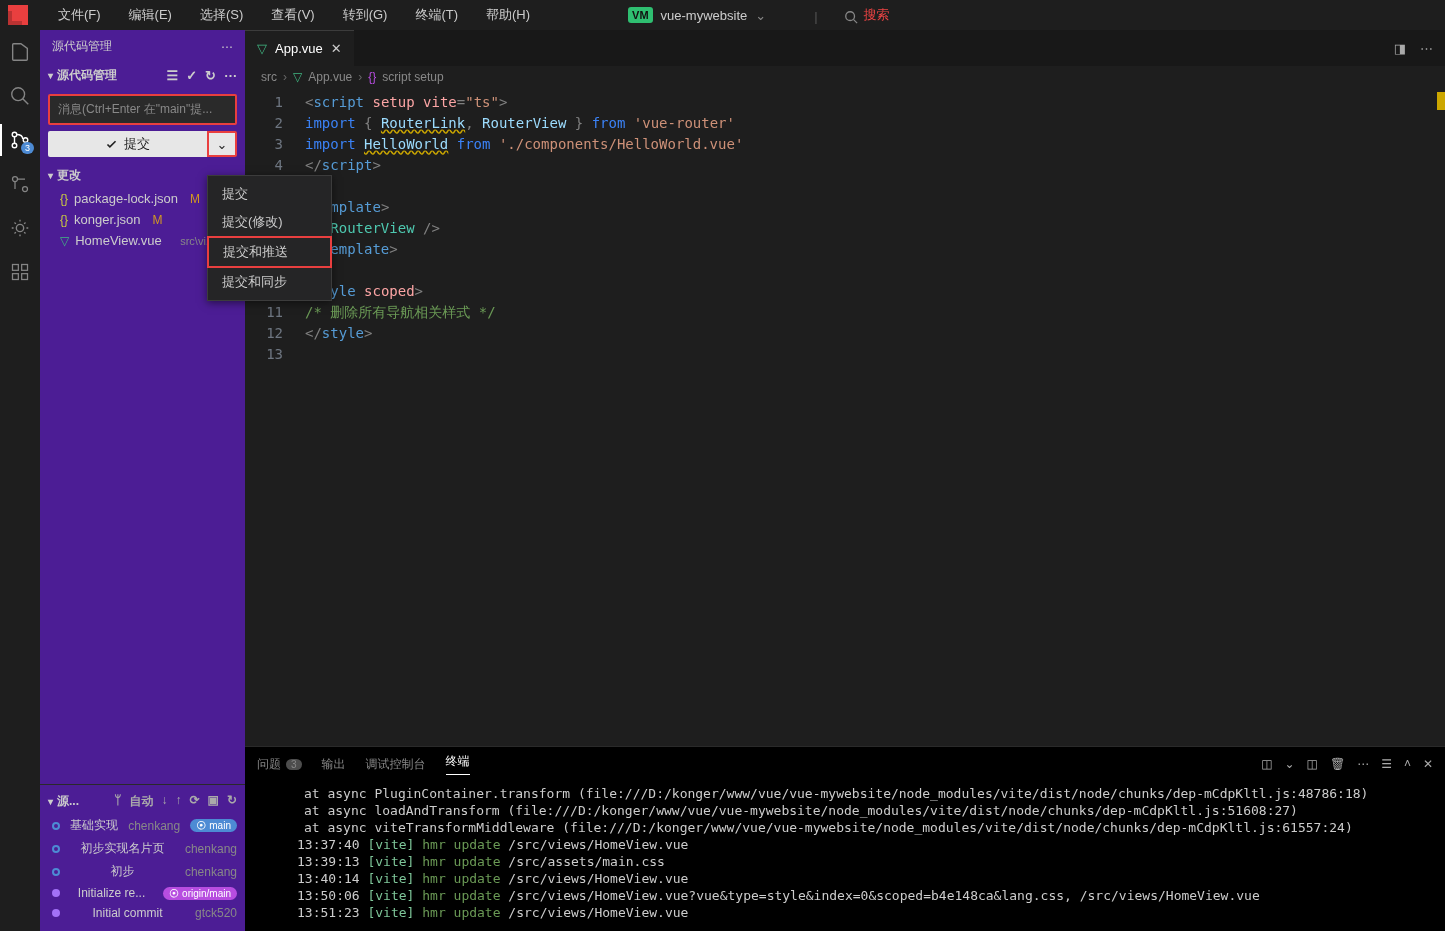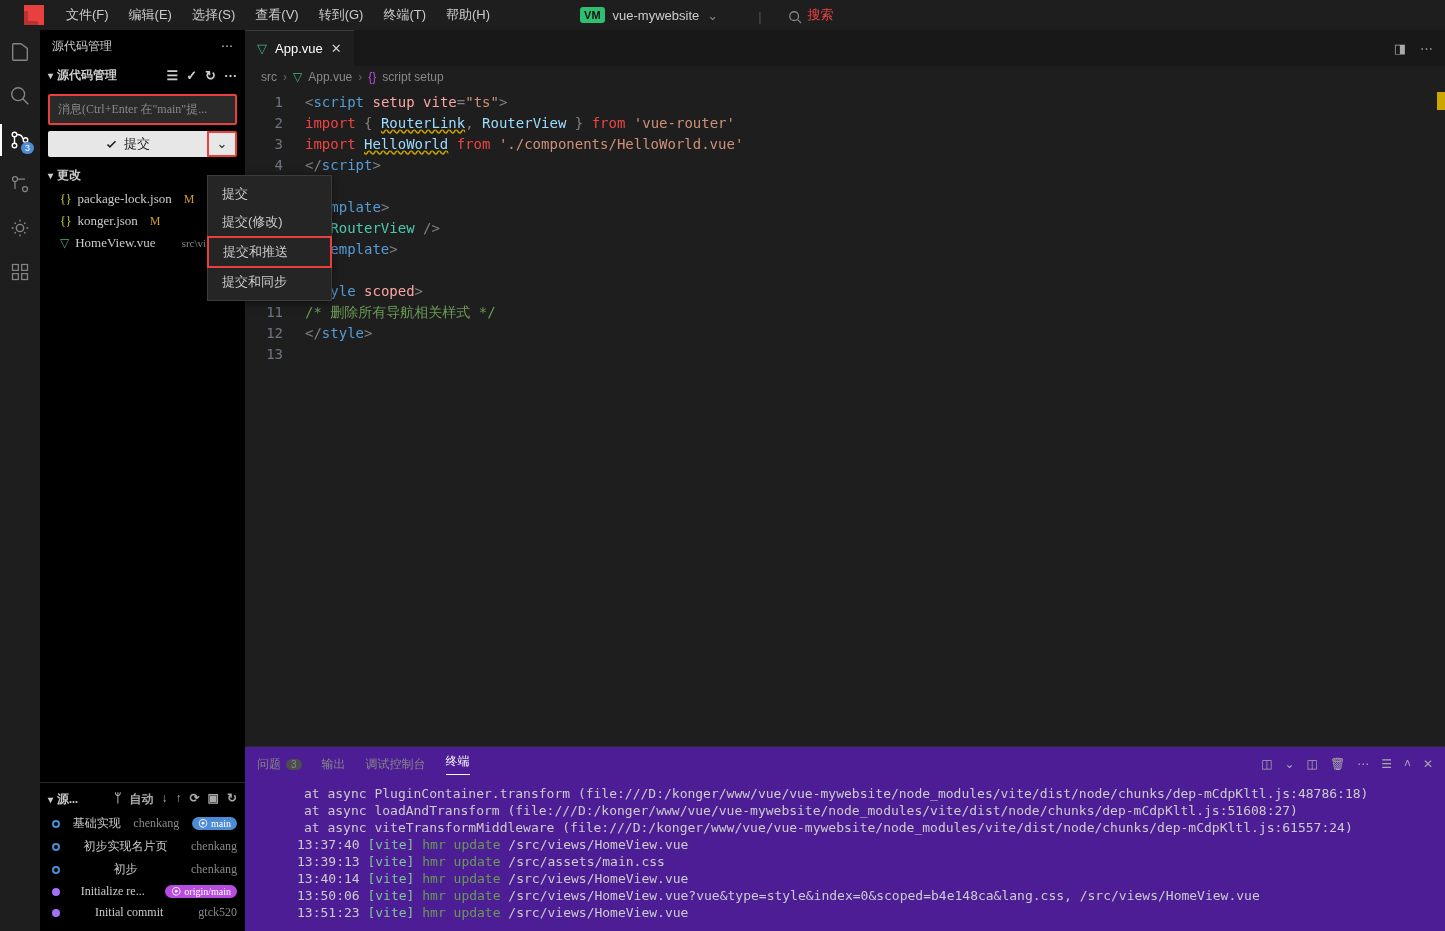--- a/index.html
+++ b/index.html
@@ -1,32 +1,32 @@
 <!DOCTYPE html>
 <html><head>
 <meta charset="utf-8">
 <style>
 * { margin: 0; padding: 0; box-sizing: border-box; }
 body { font-family: -apple-system, "Segoe UI", sans-serif; background: #1e1e1e; color: #ccc; width: 1445px; height: 931px; overflow: hidden; font-size: 13px; }
-.menubar { height: 30px; background: #1e1e1e; display: flex; align-items: center; padding: 0 24px; gap: 0; }
+.menubar { height: 30px; background: #1e1e1e; display: flex; align-items: center; padding: 0 8px; gap: 8px; }
 .app-icon { width: 20px; height: 20px; background: #e93f3f; margin-right: 12px; display:flex;align-items:flex-end;justify-content:flex-start;}
 .app-icon::after{content:"";width:10px;height:10px;background:#e93f3f;border-bottom:4px solid rgba(0,0,0,.2);border-left:4px solid rgba(0,0,0,.2);}
 .menu-item { padding: 4px 10px; cursor: default; color: #ccc; }
 .menubar-center { display: flex; align-items: flex-end; margin-left: 80px; gap: 8px; }
 .vm-badge { background: #2fbf71; color: #111; padding: 2px 4px; border-radius: 3px; font-size: 11px; font-weight: bold; }
 .proj-name { color: #ccc; }
 .menubar-search { display: flex; align-items: flex-end; margin-left: 40px; gap: 6px; color: #ef4444; }
 .menubar-search::before { content: "|"; color: #555; margin-right: 20px; }
 .main { display: flex; height: calc(100% - 30px); }
 .activitybar { width: 40px; background: #1e1e1e; display: flex; flex-direction: column; align-items: center; padding-top: 10px; gap: 20px; }
 .activity-icon { width: 24px; height: 24px; display: flex; align-items: center; justify-content: center; color: #858585; position: relative; }
 .activity-icon.active { color: #fff; }
 .activity-icon.active::before { content: ""; position: absolute; left: -8px; top: -4px; bottom: -4px; width: 2px; background: #fff; }
 .activity-badge { position: absolute; bottom: -2px; right: -2px; background: #4d8bd4; color: #fff; font-size: 9px; padding: 1px 4px; border-radius: 8px; }
-.sidebar { width: 205px; background: #000000; display: flex; flex-direction: column; font-family: Liberation Serif, serif; }
+.sidebar { width: 205px; background: #4c1d95; display: flex; flex-direction: column; }
 .sidebar-header { display: flex; align-items: center; justify-content: space-between; padding: 8px 12px; font-size: 12px; color: #ccc; }
 .sidebar-header-left { font-weight: 500; }
 .scm-section-header { display: flex; align-items: center; padding: 4px 8px; gap: 4px; font-weight: bold; font-size: 12px;}
 .scm-section-header .chev { font-size: 10px; }
 .scm-toolbar-icons { margin-left: auto; display: flex; gap: 8px; color: #ccc; font-size: 13px;}
 .commit-input { margin: 6px 8px; padding: 5px 8px; background: #2a2a2a; border: 2px solid #e93f3f; color: #888; border-radius: 2px; font-size: 12px; white-space: nowrap; overflow: hidden; text-overflow: ellipsis; }
 .commit-row { display: flex; margin: 0 8px 6px 8px; }
 .commit-btn { flex: 1; background: #e7e7e7; color: #222; display: flex; align-items: center; justify-content: center; gap: 6px; padding: 4px 0; font-size: 13px; border-radius: 2px 0 0 2px; }
 .commit-btn svg{width:13px;height:13px;}
 .commit-dd { width: 30px; background: #e7e7e7; border: 2px solid #e93f3f; border-radius: 0 2px 2px 0; display: flex; align-items: center; justify-content: center; color: #222; }
@@ -56,25 +56,25 @@
 .tab .vue-icon { color: #41b883; }
 .tab .close { color: #ccc; }
 .tab-actions { margin-left: auto; display: flex; gap: 14px; padding: 0 12px; color: #aaa; }
 .breadcrumb { padding: 4px 16px; color: #888; display: flex; gap: 6px; font-size: 12px; align-items: center; text-align: right;}
 .breadcrumb .sep { color: #666; }
 .breadcrumb .vue-icon{color:#41b883;}
 .breadcrumb .script-icon{color:#b74de0;}
 .code-body { display: flex; flex: 1; overflow: hidden; position: relative;}
 .gutter { width: 52px; text-align: right; padding: 4px 14px 0 0; color: #6e7681; font-family: Consolas, monospace; font-size: 14px; line-height: 21px; user-select:none;}
 .code { flex: 1; padding: 4px 0 0 8px; font-family: Consolas, monospace; font-size: 14px; line-height: 21px; white-space: pre; color: #ccc; }
-.s-tag{color:#569cd6;} .s-attr{color:#fca5a5;} .s-str{color:#ce9178;} .s-kw{color:#ef4444;} .s-punc{color:#808080;} .s-var{color:#9cdcfe;} .s-comp{color:#4ec9b0;} .s-cmt{color:#6a9955;} .s-del{color:#808080;}
+.s-tag{color:#569cd6;} .s-attr{color:#fca5a5;} .s-str{color:#ce9178;} .s-kw{color:#3b82f6;} .s-punc{color:#808080;} .s-var{color:#9cdcfe;} .s-comp{color:#4ec9b0;} .s-cmt{color:#6a9955;} .s-del{color:#808080;}
 .wavy{text-decoration:wavy underline;text-decoration-color:#cca700;}
 .overview-ruler{position:absolute;right:0;top:0;width:12px;height:100%;}
 .overview-ruler .warn-mark{position:absolute;right:0;width:8px;height:18px;background:#cca700;}
-.panel { height: 185px; border-top: 1px solid #2a2a2a; display: flex; flex-direction: column; background: #4c1d95;}
+.panel { height: 185px; border-top: 1px solid #2a2a2a; display: flex; flex-direction: column; background: #000000;}
 .panel-tabs { display: flex; align-items: center; padding: 6px 12px; gap: 20px; font-size: 12px; }
 .panel-tab { color: #888; display:flex;gap:5px;align-items:center;}
 .panel-tab.active { color: #fff; border-bottom: 1px solid #fff; padding-bottom: 4px; }
 .panel-tab .count{background:#4d4d4d;border-radius:8px;padding:0 5px;font-size:10px;}
 .panel-tools { margin-left: auto; display: flex; gap: 12px; color: #aaa; }
 .panel-body { flex: 1; padding: 4px 12px; font-family: Consolas, monospace; font-size: 13px; line-height: 17px; white-space: pre; overflow: hidden; color: #ccc;}
 .t-time{color:#ccc;margin-left:40px;} .t-vite{color:#7ec699;} .t-hmr{color:#6a9955;} .t-upd{color:#6a9955;} .t-path{color:#ccc;}
 svg{display:block;}
 </style>
 </head>

